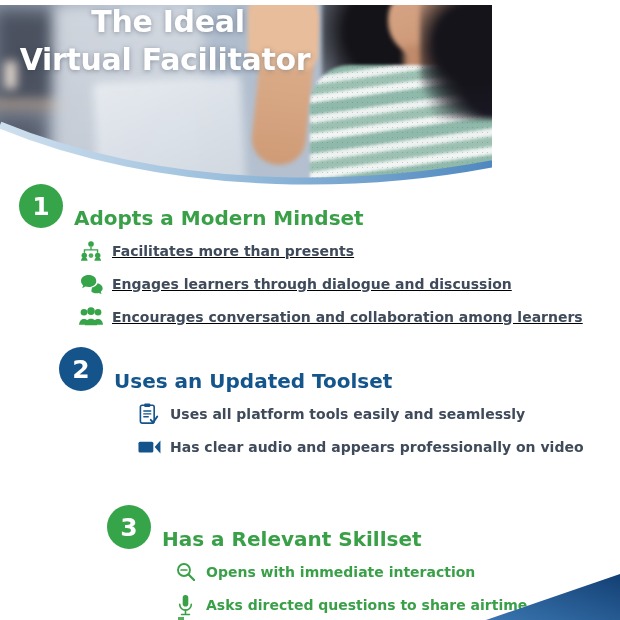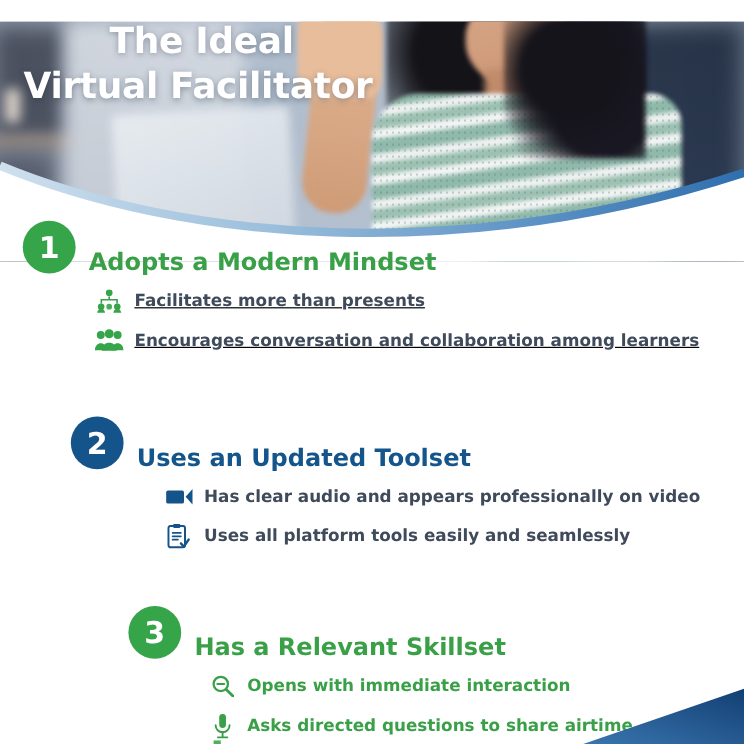--- a/index.html
+++ b/index.html
@@ -19,22 +19,22 @@
     position: relative;
     width: 620px;
     height: 620px;
     overflow: hidden;
     background: #ffffff;
   }
 
   
   .hero {
     position: absolute;
-    top: 18px; left: 0;
-    width: 620px;
+    top: 5px; left: 0;
+    width: 492px;
     height: 200px;
     overflow: hidden;
   }
   .hero-photo {
     position: absolute;
     top: 0; left: 0;
     width: 620px;
     height: 200px;
     background:
       
@@ -371,20 +371,29 @@
             <circle cx="4.6" cy="16" r="3" fill="#36a449"></circle>
             <path d="M0.9 21.6 c0.5-2.6 2-3.7 3.7-3.7 s3.2 1.1 3.7 3.7z" fill="#36a449"></path>
             <circle cx="19.4" cy="16" r="3" fill="#36a449"></circle>
             <path d="M15.7 21.6 c0.5-2.6 2-3.7 3.7-3.7 s3.2 1.1 3.7 3.7z" fill="#36a449"></path>
             <circle cx="12" cy="16" r="2.6" fill="#36a449" opacity=".9"></circle>
           </svg>
         </span>
         <span class="bullet-text" style="color:#3f4a5a;">Facilitates more than presents</span>
       </div>
 
+      <div class="bullet">
+        <span class="bullet-icon">
+          <svg width="23" height="20" viewBox="0 0 24 21">
+            <path d="M1 7.3 C1 3.6 4.3 1 9 1 s8 2.6 8 6.3 -3.3 6.3 -8 6.3 c-1.2 0-2.4-.2-3.4-.5 L2.2 15 l1.1-3.1 C1.9 10.8 1 9.2 1 7.3z" fill="#36a449"></path>
+            <path d="M12.5 14.2 c2.7-.6 5-2.3 6-4.6 c3 .7 5.2 2.8 5.2 5.3 c0 1.5-.8 2.8-2 3.7 l.8 2.4 l-2.9-1.1 c-.8.2-1.7.4-2.6.4 c-2.2 0-4.1-.9-5.2-2.3z" fill="#36a449"></path>
+          </svg>
+        </span>
+        <span class="bullet-text" style="color:#3f4a5a;">Engages learners through dialogue and discussion</span>
+      </div>
 
       <div class="bullet">
         <span class="bullet-icon">
           <svg width="24" height="19" viewBox="0 0 26 20">
             <circle cx="5.4" cy="5.4" r="3.6" fill="#36a449"></circle>
             <circle cx="20.6" cy="5.4" r="3.6" fill="#36a449"></circle>
             <path d="M0 19 c0.4-4.4 2.6-6.3 5.4-6.3 s5 1.9 5.4 6.3z" fill="#36a449"></path>
             <path d="M15.2 19 c0.4-4.4 2.6-6.3 5.4-6.3 s5 1.9 5.4 6.3z" fill="#36a449"></path>
             <circle cx="13" cy="4.2" r="4.1" fill="#36a449"></circle>
             <path d="M6.3 19.6 c0.5-5 3-7.2 6.7-7.2 s6.2 2.2 6.7 7.2z" fill="#36a449"></path>
@@ -397,38 +406,38 @@
 
   <div class="section" id="section-2">
     <div class="sec-head">
       <div class="num-circle" style="background:#15538b;">2</div>
       <div class="sec-title" style="color:#14558c;">Uses an Updated Toolset</div>
     </div>
     <div class="bullets">
 
       <div class="bullet">
         <span class="bullet-icon">
-          <svg width="23" height="16" viewBox="0 0 24 16">
-            <rect x="0.5" y="2.6" width="15.5" height="11.2" rx="1.6" fill="#15538b"></rect>
-            <path d="M17.4 8 L23.4 1.2 V14.8z" fill="#15538b"></path>
-          </svg>
-        </span>
-        <span class="bullet-text" style="color:#3f4a5a;">Has clear audio and appears professionally on video</span>
-      </div>
-
-      <div class="bullet">
-        <span class="bullet-icon">
           <svg width="20" height="22" viewBox="0 0 20 23">
             <rect x="1" y="2.4" width="14.4" height="18.6" rx="1.8" fill="none" stroke="#15538b" stroke-width="1.7"></rect>
             <rect x="5" y="0.6" width="6.4" height="3.6" rx="1" fill="#15538b"></rect>
             <path d="M4.6 8.4 h7.2 M4.6 11.4 h7.2 M4.6 14.4 h4.6" stroke="#15538b" stroke-width="1.5" stroke-linecap="round"></path>
             <path d="M11.8 17.6 l2.6 2.8 l4.2 -6.2" stroke="#15538b" stroke-width="2" fill="none" stroke-linecap="round" stroke-linejoin="round"></path>
           </svg>
         </span>
         <span class="bullet-text" style="color:#3f4a5a;">Uses all platform tools easily and seamlessly</span>
+      </div>
+
+      <div class="bullet">
+        <span class="bullet-icon">
+          <svg width="23" height="16" viewBox="0 0 24 16">
+            <rect x="0.5" y="2.6" width="15.5" height="11.2" rx="1.6" fill="#15538b"></rect>
+            <path d="M17.4 8 L23.4 1.2 V14.8z" fill="#15538b"></path>
+          </svg>
+        </span>
+        <span class="bullet-text" style="color:#3f4a5a;">Has clear audio and appears professionally on video</span>
       </div>
 
     </div>
   </div>
 
   <div class="section" id="section-3">
     <div class="sec-head">
       <div class="num-circle" style="background:#36a449;">3</div>
       <div class="sec-title" style="color:#3aa048;text-align:right;">Has a Relevant Skillset</div>
     </div>

